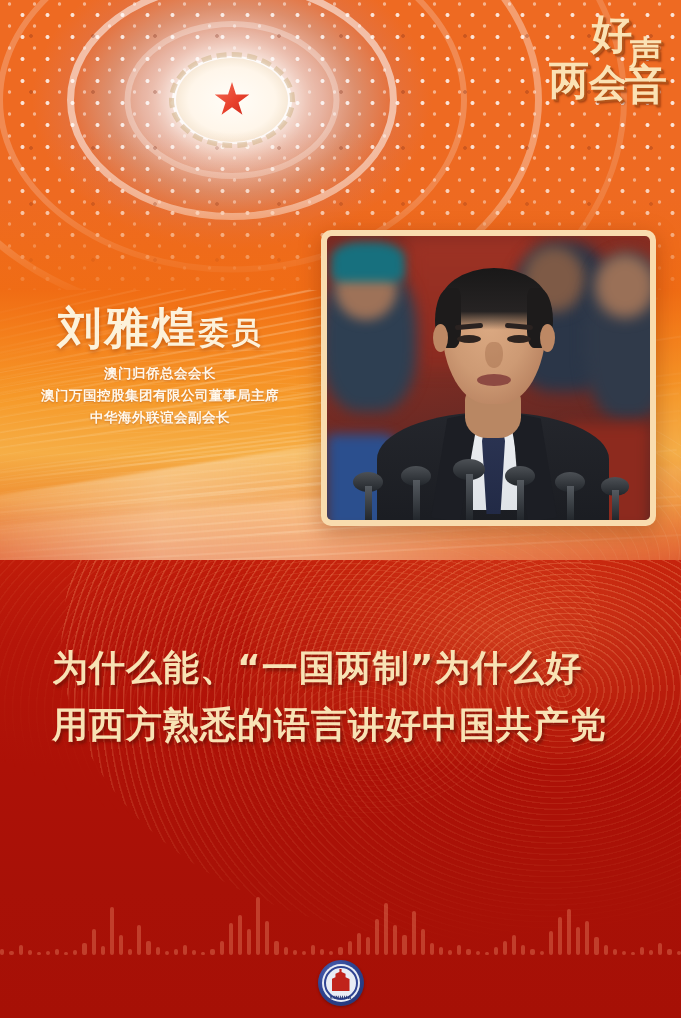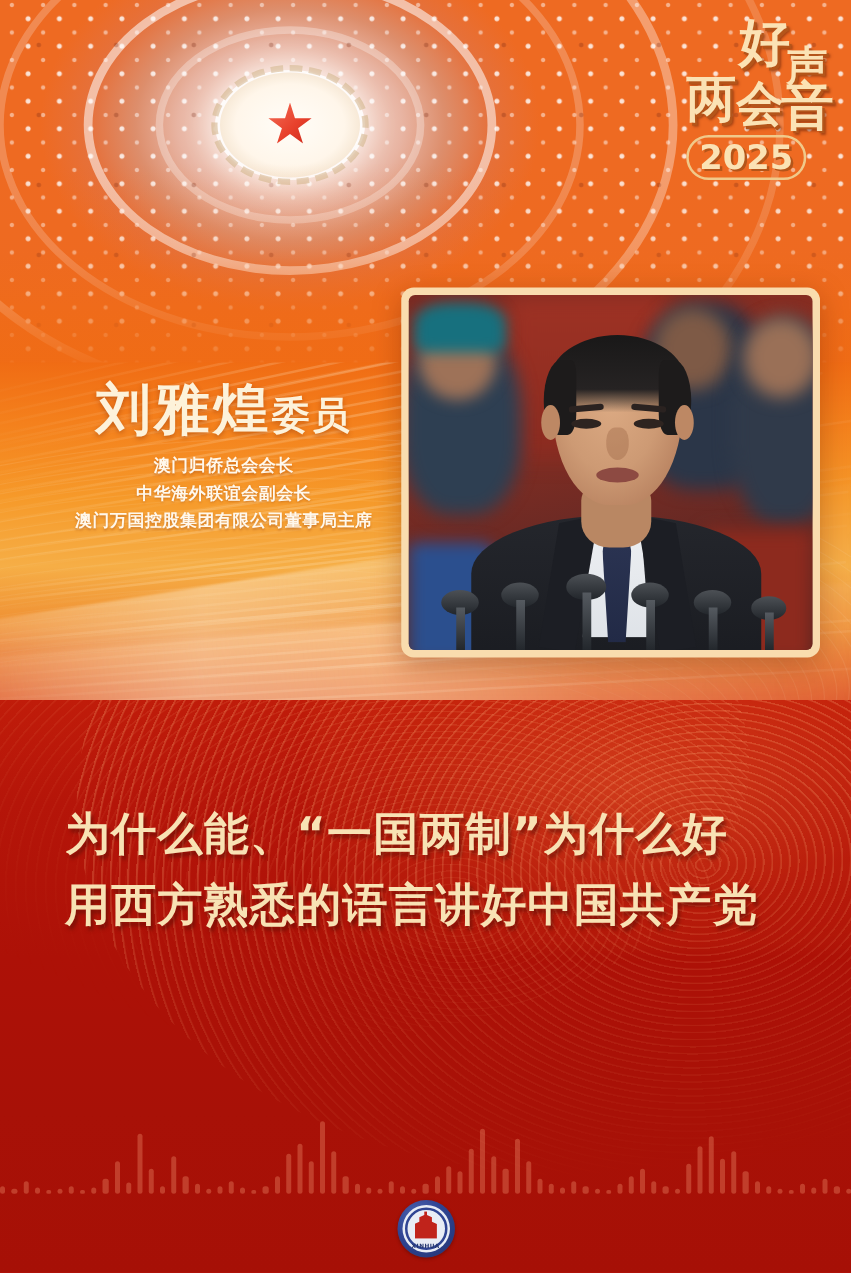--- a/index.html
+++ b/index.html
@@ -244,21 +244,21 @@
   .browR { left:178px; top:88px; transform:rotate(5deg); }
   .eye { position:absolute; width:24px; height:8px; background:#2e2420; border-radius:50%; }
   .eyeL { left:130px; top:99px; }
   .eyeR { left:180px; top:99px; }
   .nose { position:absolute; left:158px; top:106px; width:18px; height:26px; background:rgba(150,95,62,0.35); border-radius:40% 40% 50% 50%; }
   .mouth { position:absolute; left:150px; top:138px; width:34px; height:12px; background:#8d4a42; border-radius:50%; }
   .mic-head { position:absolute; border-radius:50%; background:linear-gradient(180deg,#4c5055 0%, #22262b 100%); }
   .mic-stick { position:absolute; bottom:0; width:7px; background:linear-gradient(180deg,#555a60,#23272c); }
 
   
-  .name-block { position:absolute; left:0; top:305px; width:320px; z-index:25; text-align:center;margin-left:19px; }
+  .name-block { position:absolute; left:0; top:305px; width:320px; z-index:25; text-align:center; }
   .person-name {
     font-family:"DejaVu Sans", sans-serif;
     font-weight:bold;
     font-size:44px;
     letter-spacing:3px;
     color:#fdf2da;
     text-shadow:0 2px 4px rgba(140,50,10,0.45);
     line-height:1.05;
   }
   .person-name .role { font-size:30px; letter-spacing:2px; }
@@ -426,23 +426,20 @@
     <div class="arcs"></div>
     <div class="arcs2"></div>
   </div>
 
   <div class="brand">
     <span class="ch b-hao">好</span>
     <span class="ch b-sheng">声</span>
     <span class="ch b-liang">两</span>
     <span class="ch b-hui">会</span>
     <span class="ch b-yin">音</span>
-    <div class="badge2025">
-      <span>2025</span>
-    </div>
   </div>
 
   <div class="photo-frame">
     <div class="photo">
       <div class="bgwall"></div>
       <div class="bg-person bp1"></div>
       <div class="bp1-head"></div>
       <div class="bp1-hat"></div>
       <div class="bg-person bp2"></div>
       <div class="bp2-head"></div>
@@ -483,22 +480,22 @@
           <div class="mic-head" style="left: 274px; bottom: 24px; width: 28px; height: 19px;"></div>
           <div class="mic-stick" style="left: 284.5px; height: 30px;"></div>
         </div>
     </div>
   </div>
 
   <div class="name-block">
     <div class="person-name"><span>刘雅煌</span><span class="role">委员</span></div>
     <div class="titles">
       <div>澳门归侨总会会长</div>
+      <div>澳门万国控股集团有限公司董事局主席</div>
       <div>中华海外联谊会副会长</div>
-      <div>澳门万国控股集团有限公司董事局主席</div>
     </div>
   </div>
 
   <div class="quote">
     <div>为什么能、“一国两制”为什么好</div>
     <div>用西方熟悉的语言讲好中国共产党</div>
   </div>
 
   <div class="wave-wrap" id="wave-host">
       <div class="wave-bar" style="height: 6px;"></div>

